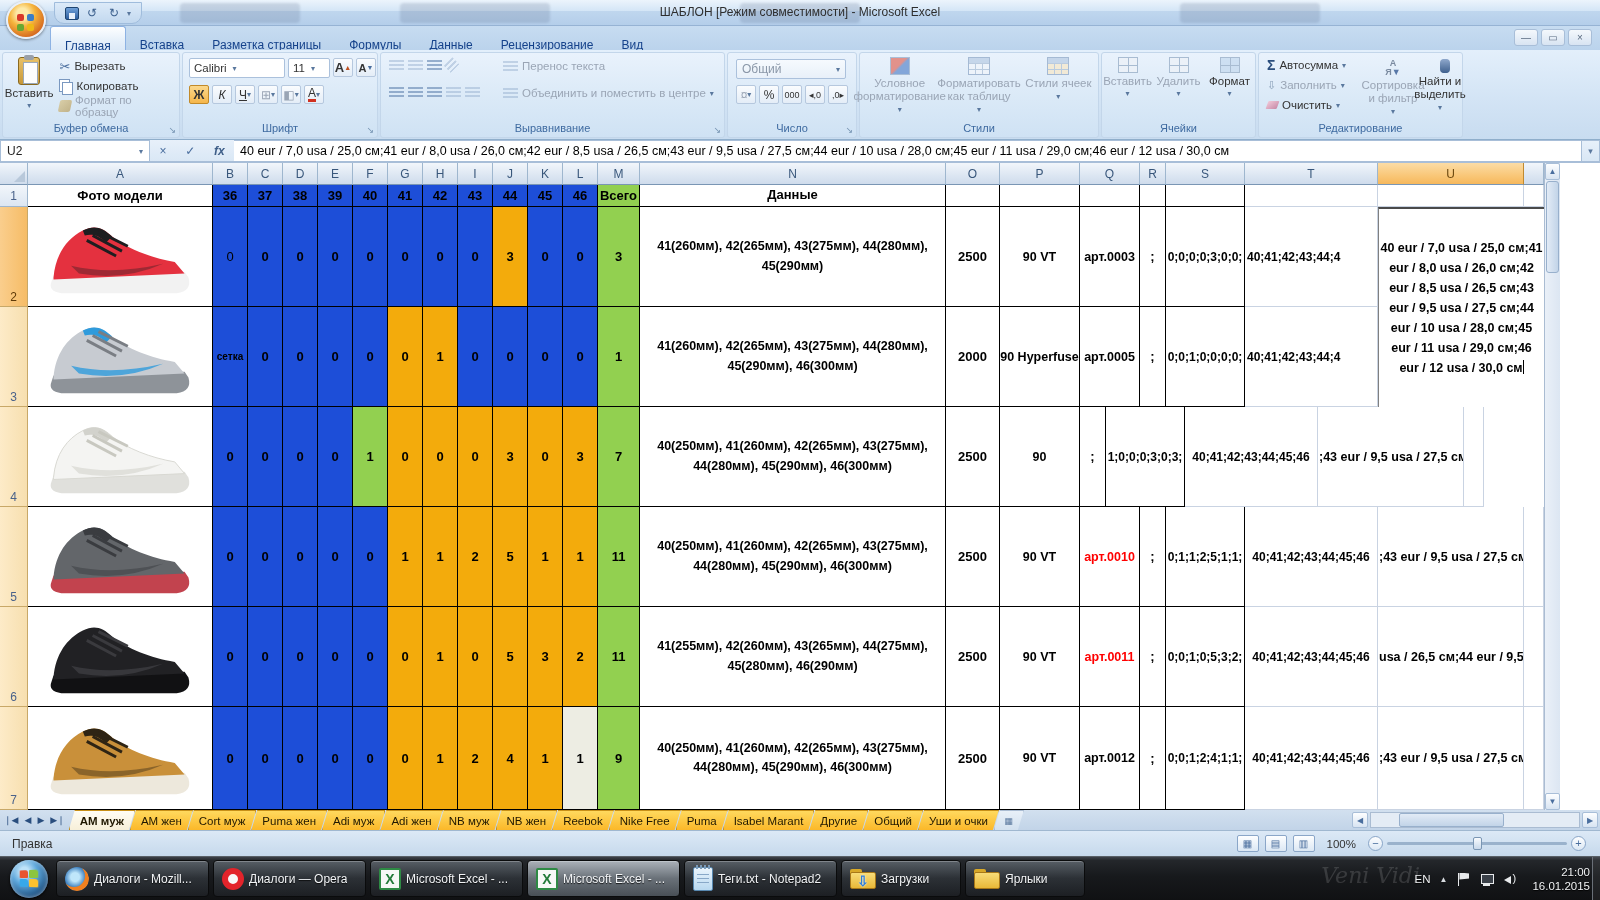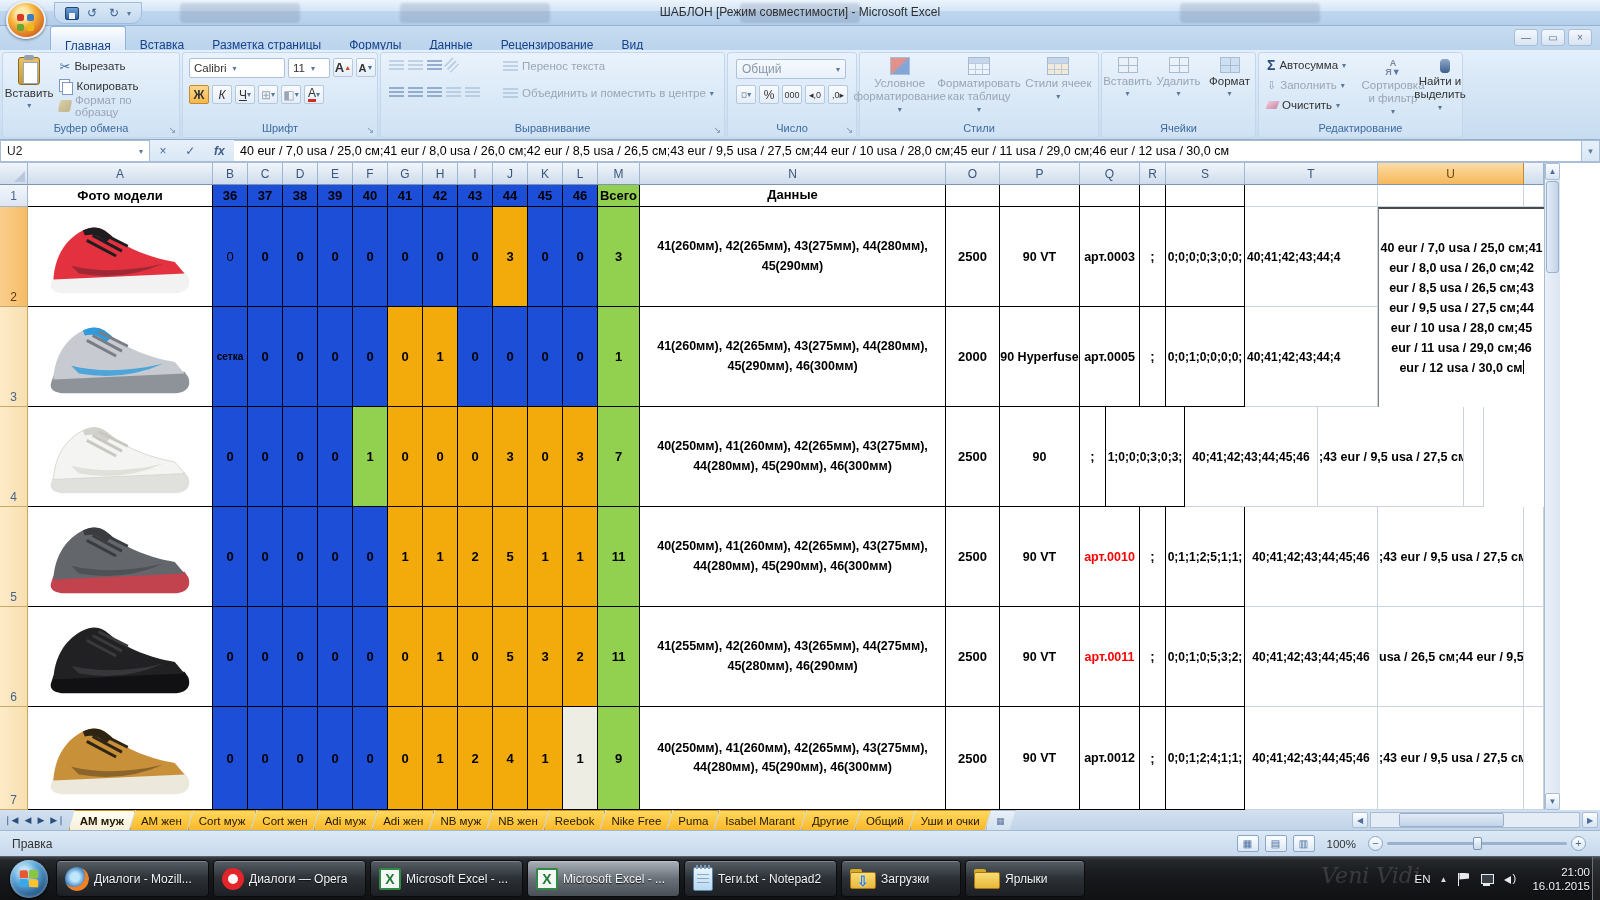--- a/index.html
+++ b/index.html
@@ -747,21 +747,21 @@
   <div class="tabsbar">
     <div class="tnav">
       <span>❘◀</span>
       <span>◀</span>
       <span>▶</span>
       <span>▶❘</span>
     </div>
     <div class="stab active">АМ муж</div>
     <div class="stab">АМ жен</div>
     <div class="stab">Cort муж</div>
-    <div class="stab">Cort жен</div>
+    <div class="stab">Puma жен</div>
     <div class="stab">Adi муж</div>
     <div class="stab">Adi жен</div>
     <div class="stab">NB муж</div>
     <div class="stab">NB жен</div>
     <div class="stab">Reebok</div>
     <div class="stab">Nike Free</div>
     <div class="stab">Puma</div>
     <div class="stab">Isabel Marant</div>
     <div class="stab">Другие</div>
     <div class="stab">Общий</div>

